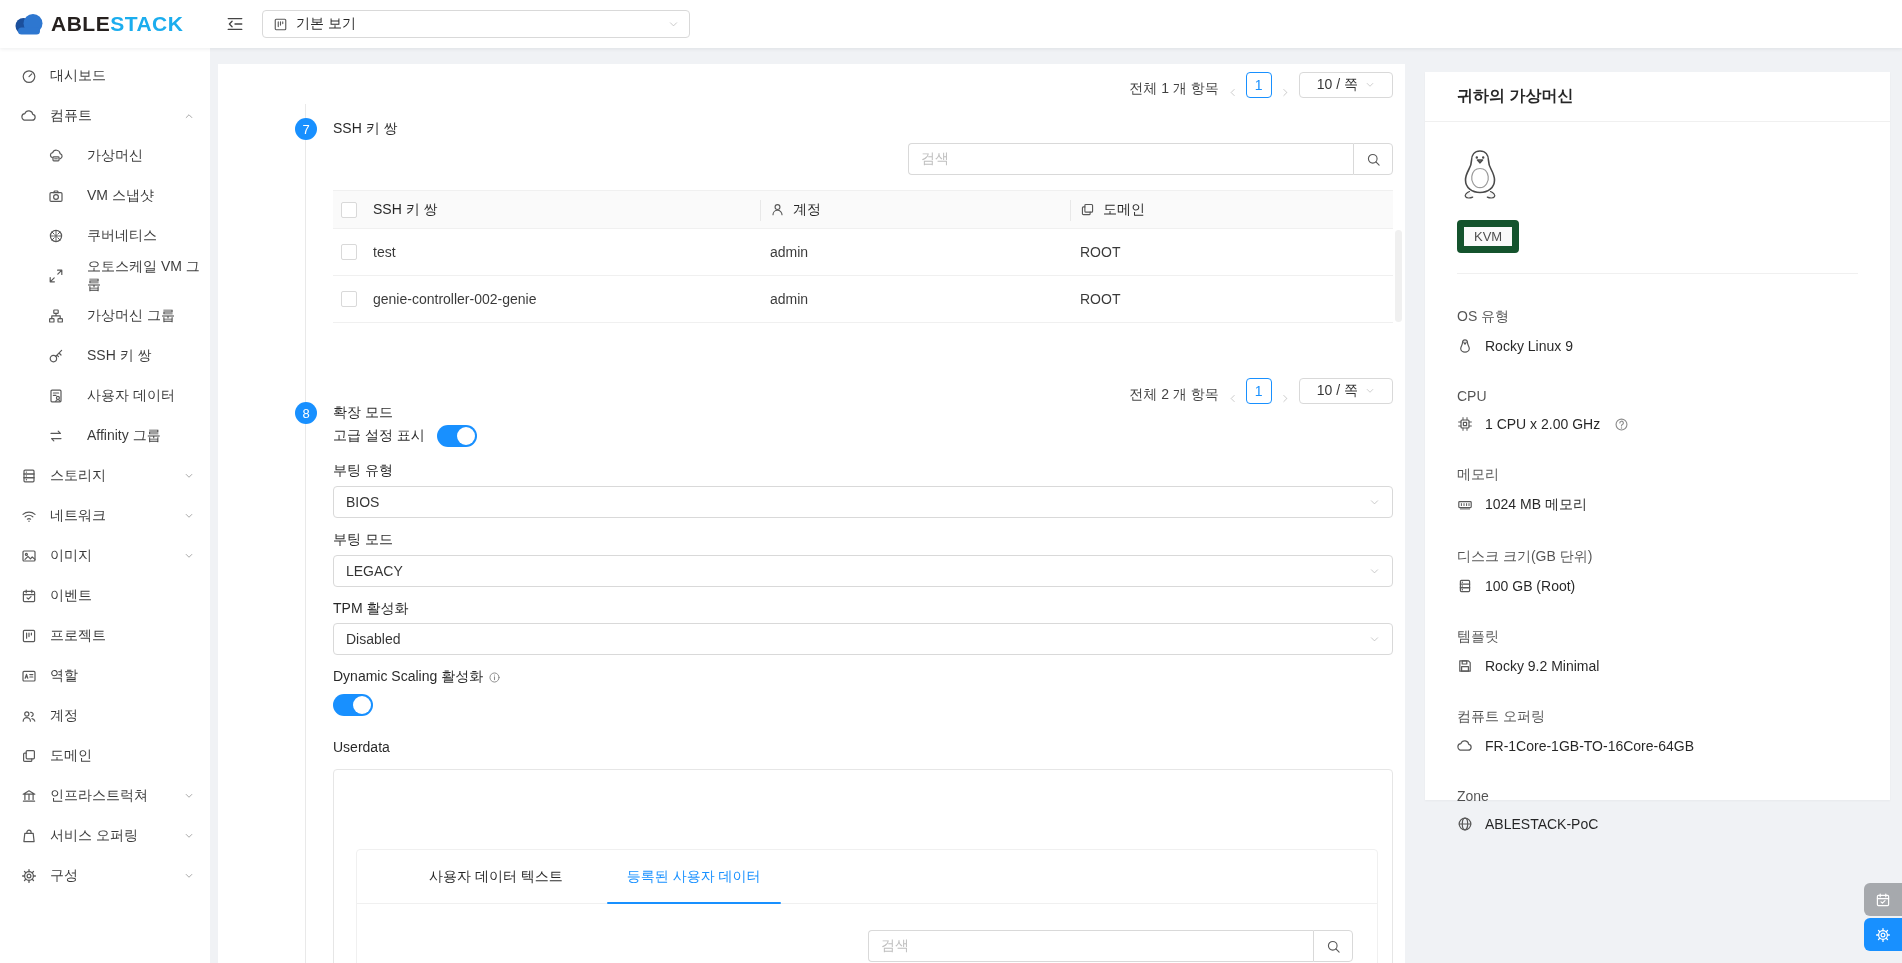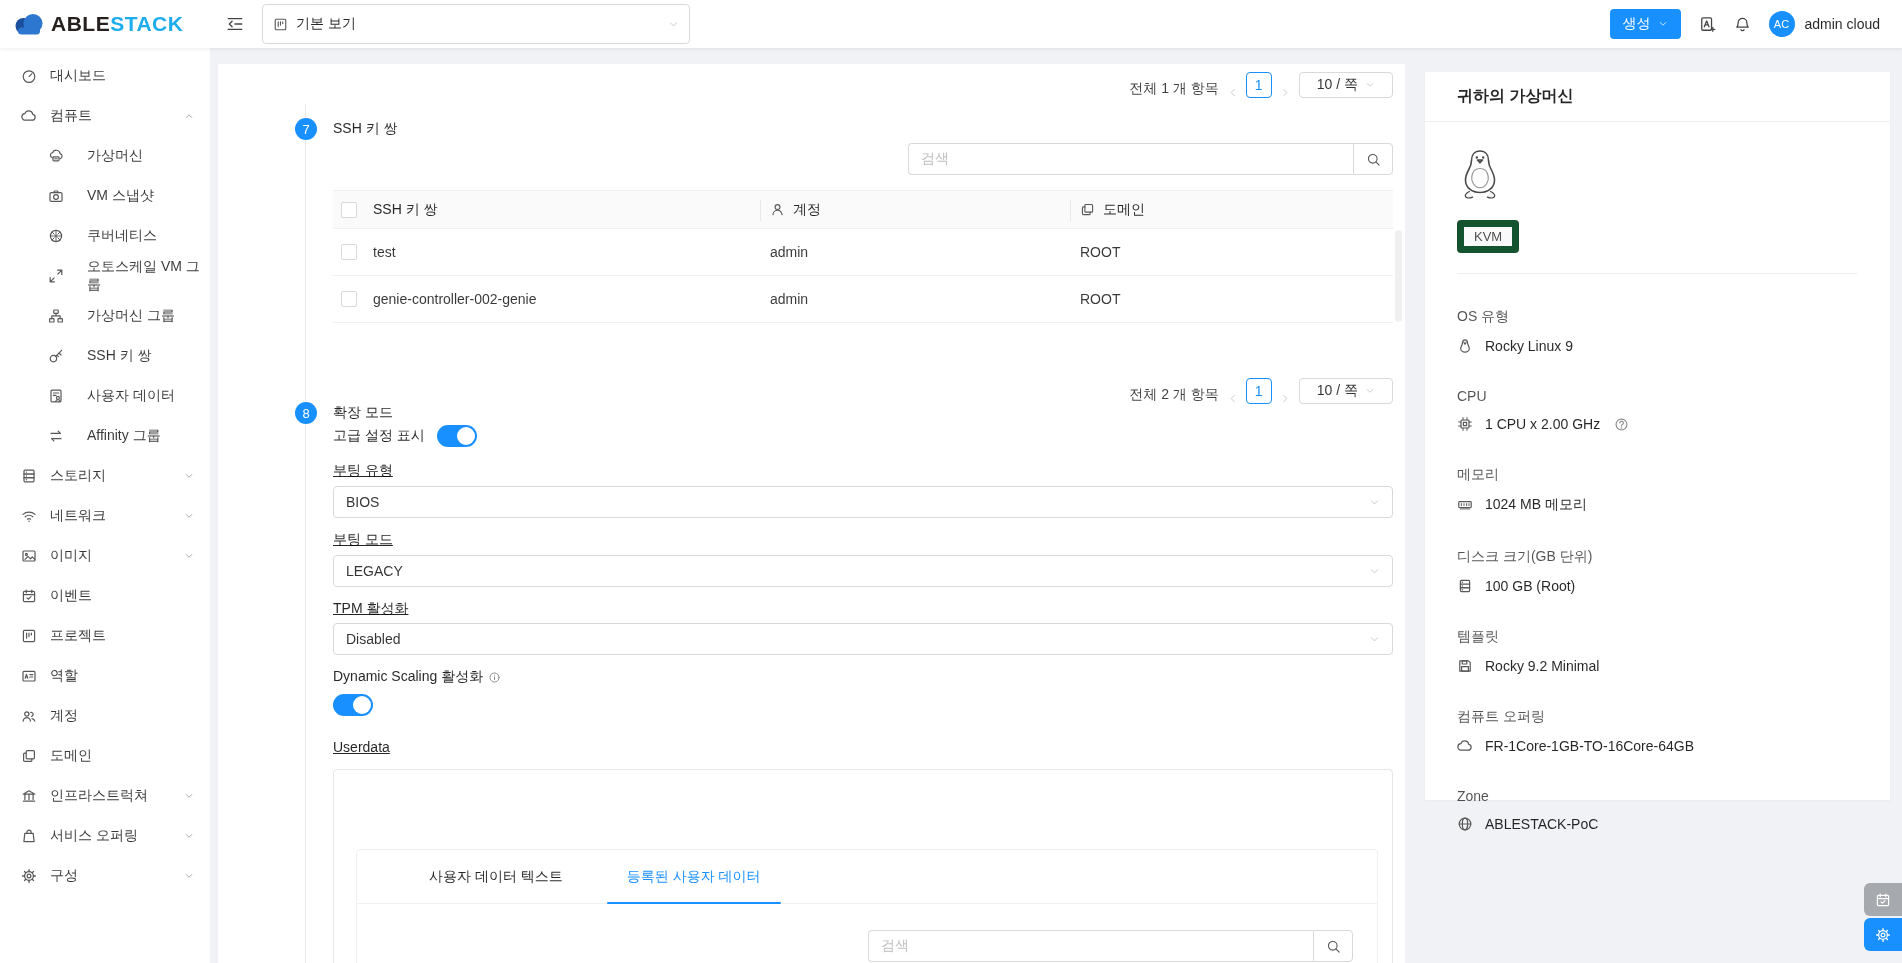--- a/index.html
+++ b/index.html
@@ -18,21 +18,21 @@
     position:absolute; top:0; left:0; width:100%; height:48px;
     background:#fff; display:flex; align-items:center;
     box-shadow:0 1px 4px rgba(0,21,41,.08); z-index:20;
   }
   .logo-area { width:210px; display:flex; align-items:center; padding-left:14px; gap:7px; }
   .logo-text { font-size:21px; font-weight:700; letter-spacing:.5px; }
   .logo-able { color:#26211f; }
   .logo-stack { color:#1badee; }
   .fold-btn { margin-left:16px; color:#454545; cursor:pointer; }
   .view-select {
-    margin-left:18px; width:428px; height:40px;
+    margin-left:18px; width:428px; height:28px;
     border:1px solid #d9d9d9; border-radius:4px; background:#fff;
     display:flex; align-items:center; padding:0 10px; gap:8px;
     color:rgba(0,0,0,.85); cursor:pointer;
   }
   .view-select .vchev { margin-left:auto; color:#bfbfbf; }
   .view-select .picon { color:#595959; }
   .header-right { margin-left:auto; display:flex; align-items:center; gap:18px; padding-right:22px; }
   .create-btn {
     height:30px; background:#1890ff; color:#fff; border:none; border-radius:4px;
     padding:0 13px; display:flex; align-items:center; gap:7px; font-size:14px;
@@ -106,21 +106,21 @@
   .c2 { width:310px; }
   .c3 { flex:1; }
   .thead > div { position:relative; height:100%; display:flex; align-items:center; gap:8px; }
   .thead .c2::before, .thead .c3::before {
     content:""; position:absolute; left:-10px; top:9px; height:21px; width:1px; background:#e8e8e8;
   }
   .thead .hicon { color:#595959; display:flex; }
   .cb { width:16px; height:16px; border:1px solid #d9d9d9; border-radius:2px; background:#fff; cursor:pointer; }
   .tscroll { position:absolute; left:1177px; top:166px; width:7px; height:92px; background:#f0f0f0; border-radius:4px; }
 
-  .flabel { position:absolute; left:115px; color:rgba(0,0,0,.85);text-decoration:underline; }
+  .flabel { position:absolute; left:115px; color:rgba(0,0,0,.85); }
   .sel {
     position:absolute; left:115px; width:1060px; height:32px;
     border:1px solid #d9d9d9; border-radius:4px; background:#fff;
     display:flex; align-items:center; padding:0 12px; color:rgba(0,0,0,.8); cursor:pointer;
   }
   .sel .schev { margin-left:auto; color:#bfbfbf; display:flex; }
 
   .switch {
     position:relative; width:40px; height:22px; border-radius:11px; background:#1890ff;
     display:inline-block; cursor:pointer; flex:none;
@@ -196,43 +196,20 @@
           <rect x="2.4" y="2.4" width="11.2" height="11.2" rx="1"></rect>
           <path d="M5.6 5.2v5M8 5.2v3.4M10.4 5.2v1.8"></path>
         </svg>
       </span>
     <span>기본 보기</span>
     <span class="vchev">
         <svg width="11" height="11" viewBox="0 0 16 16" fill="none" stroke="currentColor" stroke-width="1.2" stroke-linecap="round" stroke-linejoin="round">
           <path d="M3.5 5.5L8 10l4.5-4.5"></path>
         </svg>
       </span>
-  </div>
-  <div class="header-right">
-    <button class="create-btn">
-      <span>생성</span>
-      <span>
-          <svg width="10" height="10" viewBox="0 0 16 16" fill="none" stroke="currentColor" stroke-width="1.2" stroke-linecap="round" stroke-linejoin="round">
-            <path d="M3.5 5.5L8 10l4.5-4.5"></path>
-          </svg>
-        </span>
-    </button>
-    <span class="hd-icon">
-        <svg width="17" height="17" viewBox="0 0 16 16" fill="none" stroke="currentColor" stroke-width="1.2" stroke-linecap="round" stroke-linejoin="round">
-          <rect x="2.6" y="1.8" width="9.2" height="11.6" rx="1.2"></rect>
-          <path d="M5 10.2l2.2-5.6 2.2 5.6M5.8 8.4h2.8M13 10.8v3.6M11.2 12.6h3.6"></path>
-        </svg>
-      </span>
-    <span class="hd-icon">
-        <svg width="17" height="17" viewBox="0 0 16 16" fill="none" stroke="currentColor" stroke-width="1.2" stroke-linecap="round" stroke-linejoin="round">
-          <path d="M8 2.2a4.1 4.1 0 0 0-4.1 4.1c0 3-1.3 4.2-1.3 4.2h10.8s-1.3-1.2-1.3-4.2A4.1 4.1 0 0 0 8 2.2zM6.6 12.9a1.5 1.5 0 0 0 2.8 0"></path>
-        </svg>
-      </span>
-    <span class="avatar">AC</span>
-    <span class="username">admin cloud</span>
   </div>
 </div>
 
 <nav class="sidebar" id="sidebar">
     <div class="side-item">
       <span class="si">
         <svg width="16" height="16" viewBox="0 0 16 16" fill="none" stroke="currentColor" stroke-width="1.2" stroke-linecap="round" stroke-linejoin="round">
           <circle cx="8" cy="8.6" r="5.8"></circle>
           <path d="M8 8.6l2.8-2.8"></path>
         </svg>

